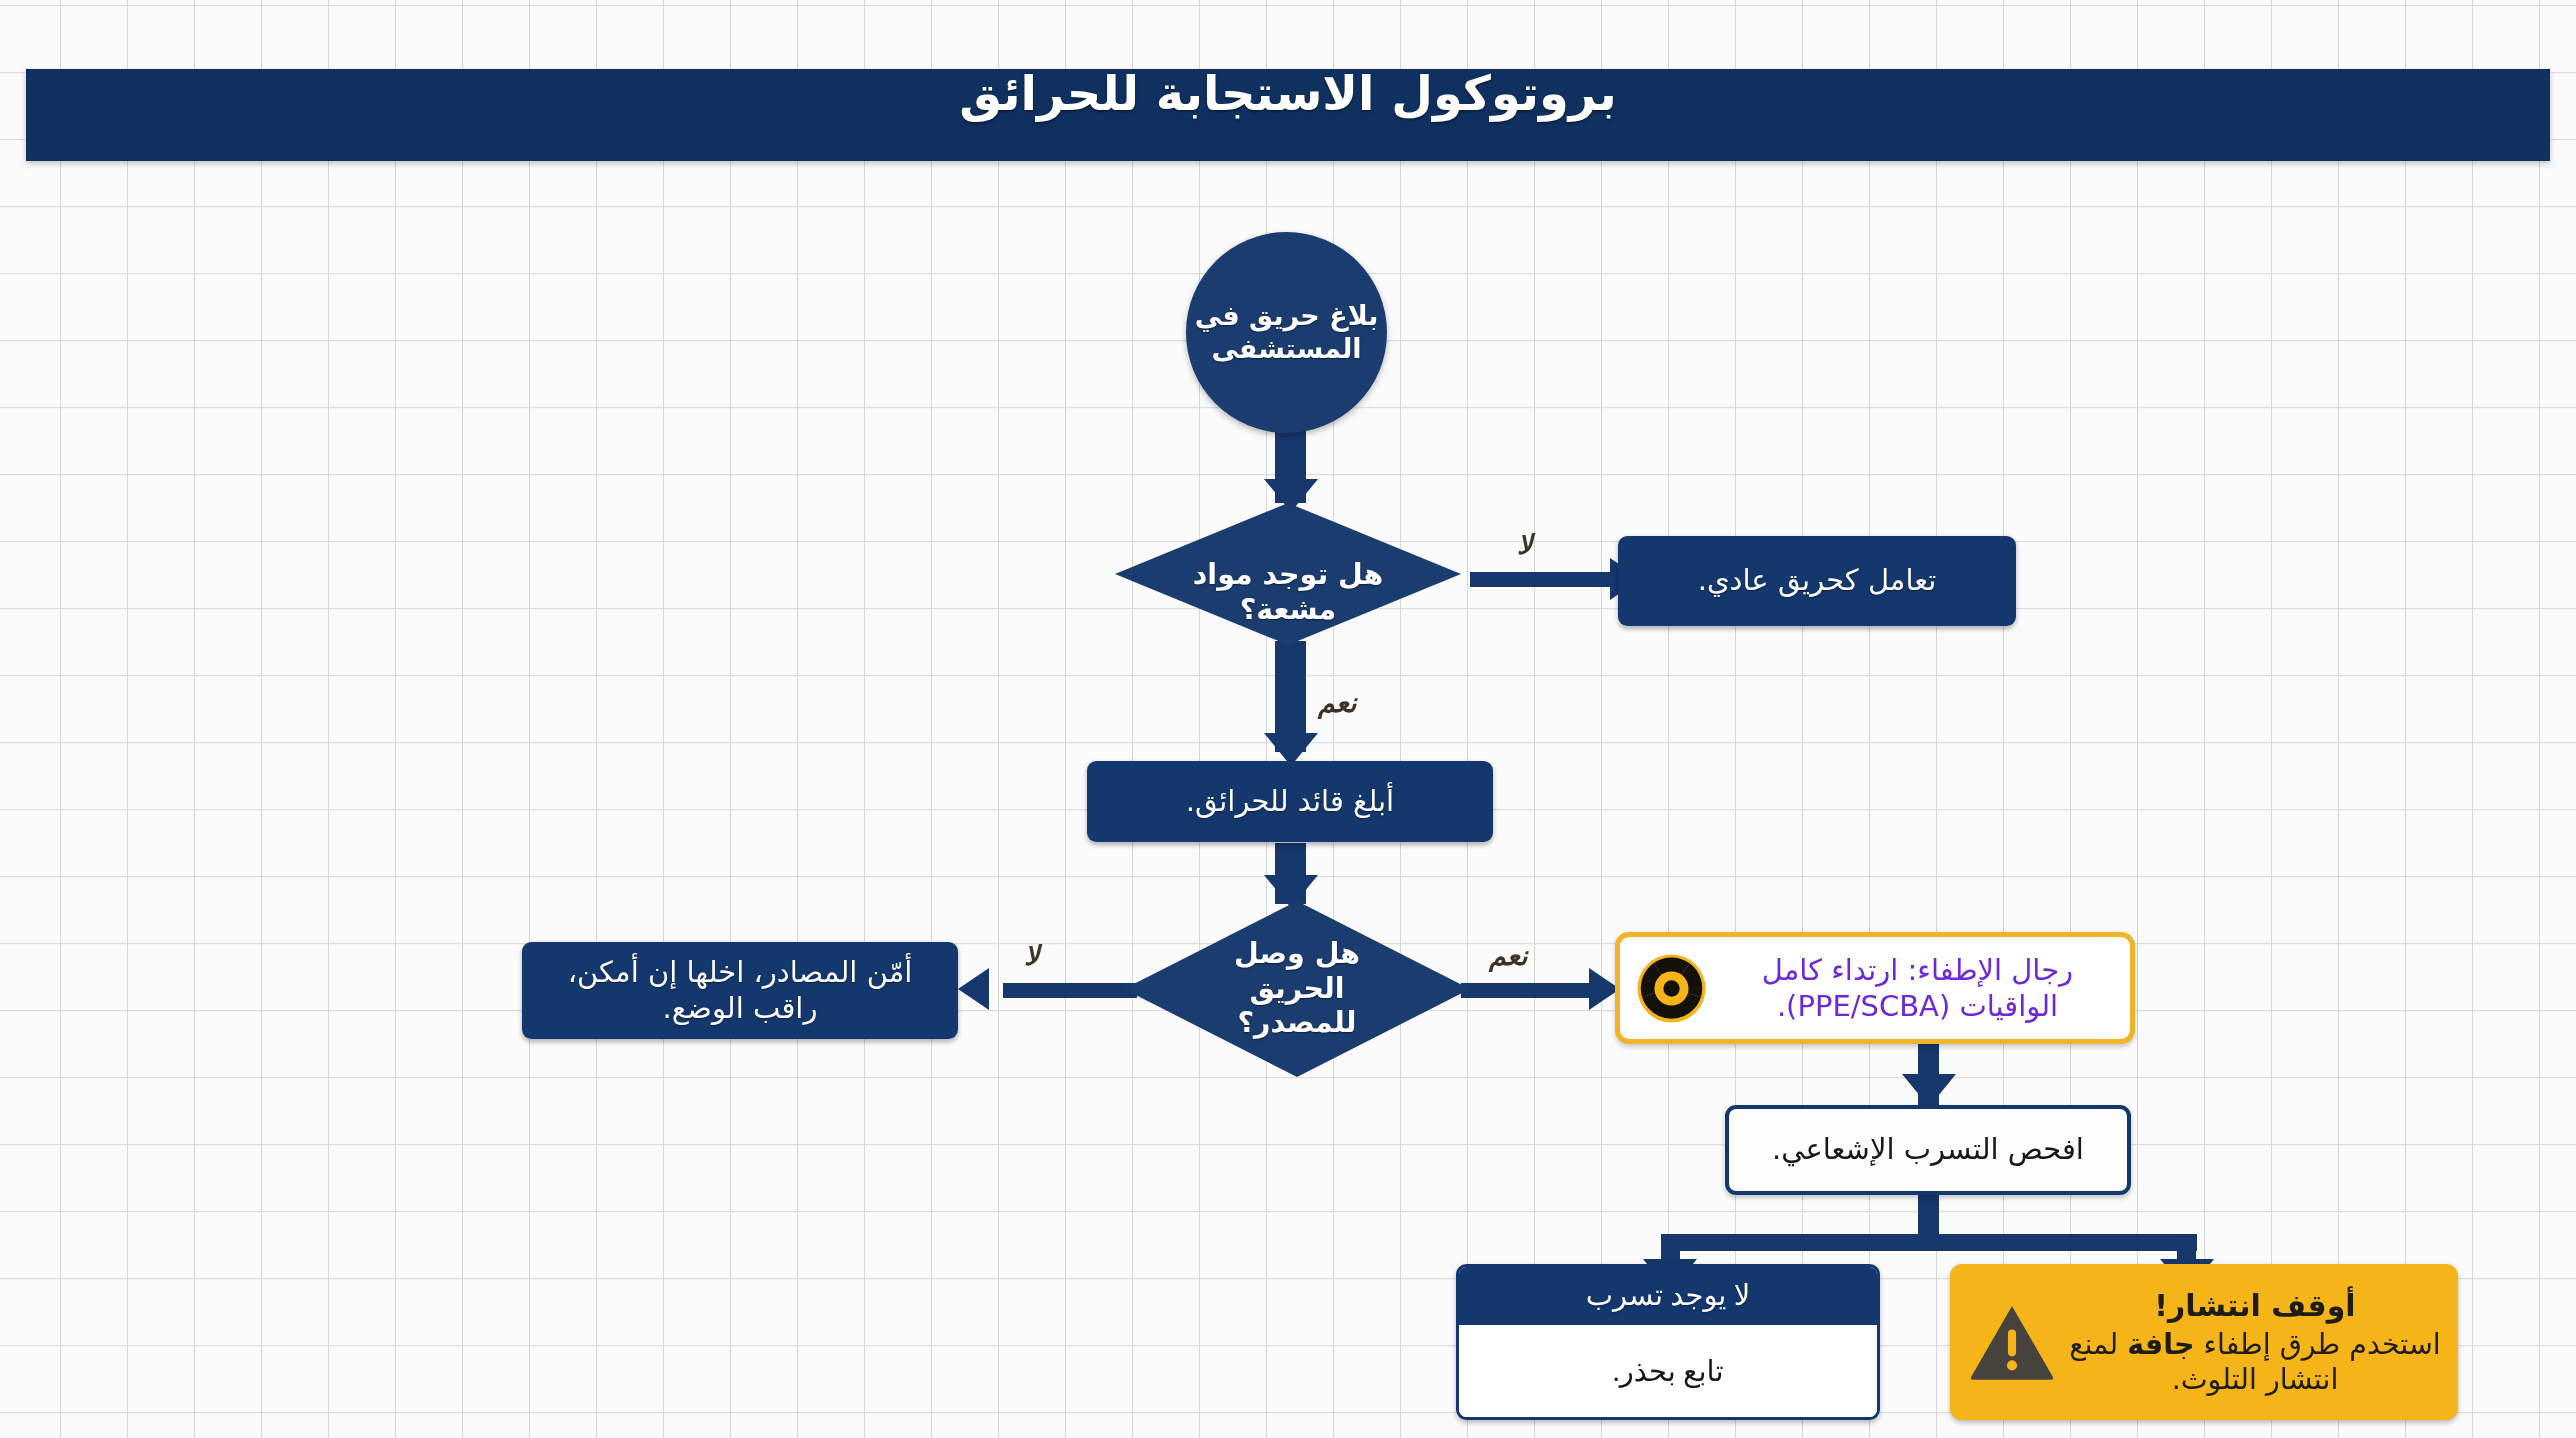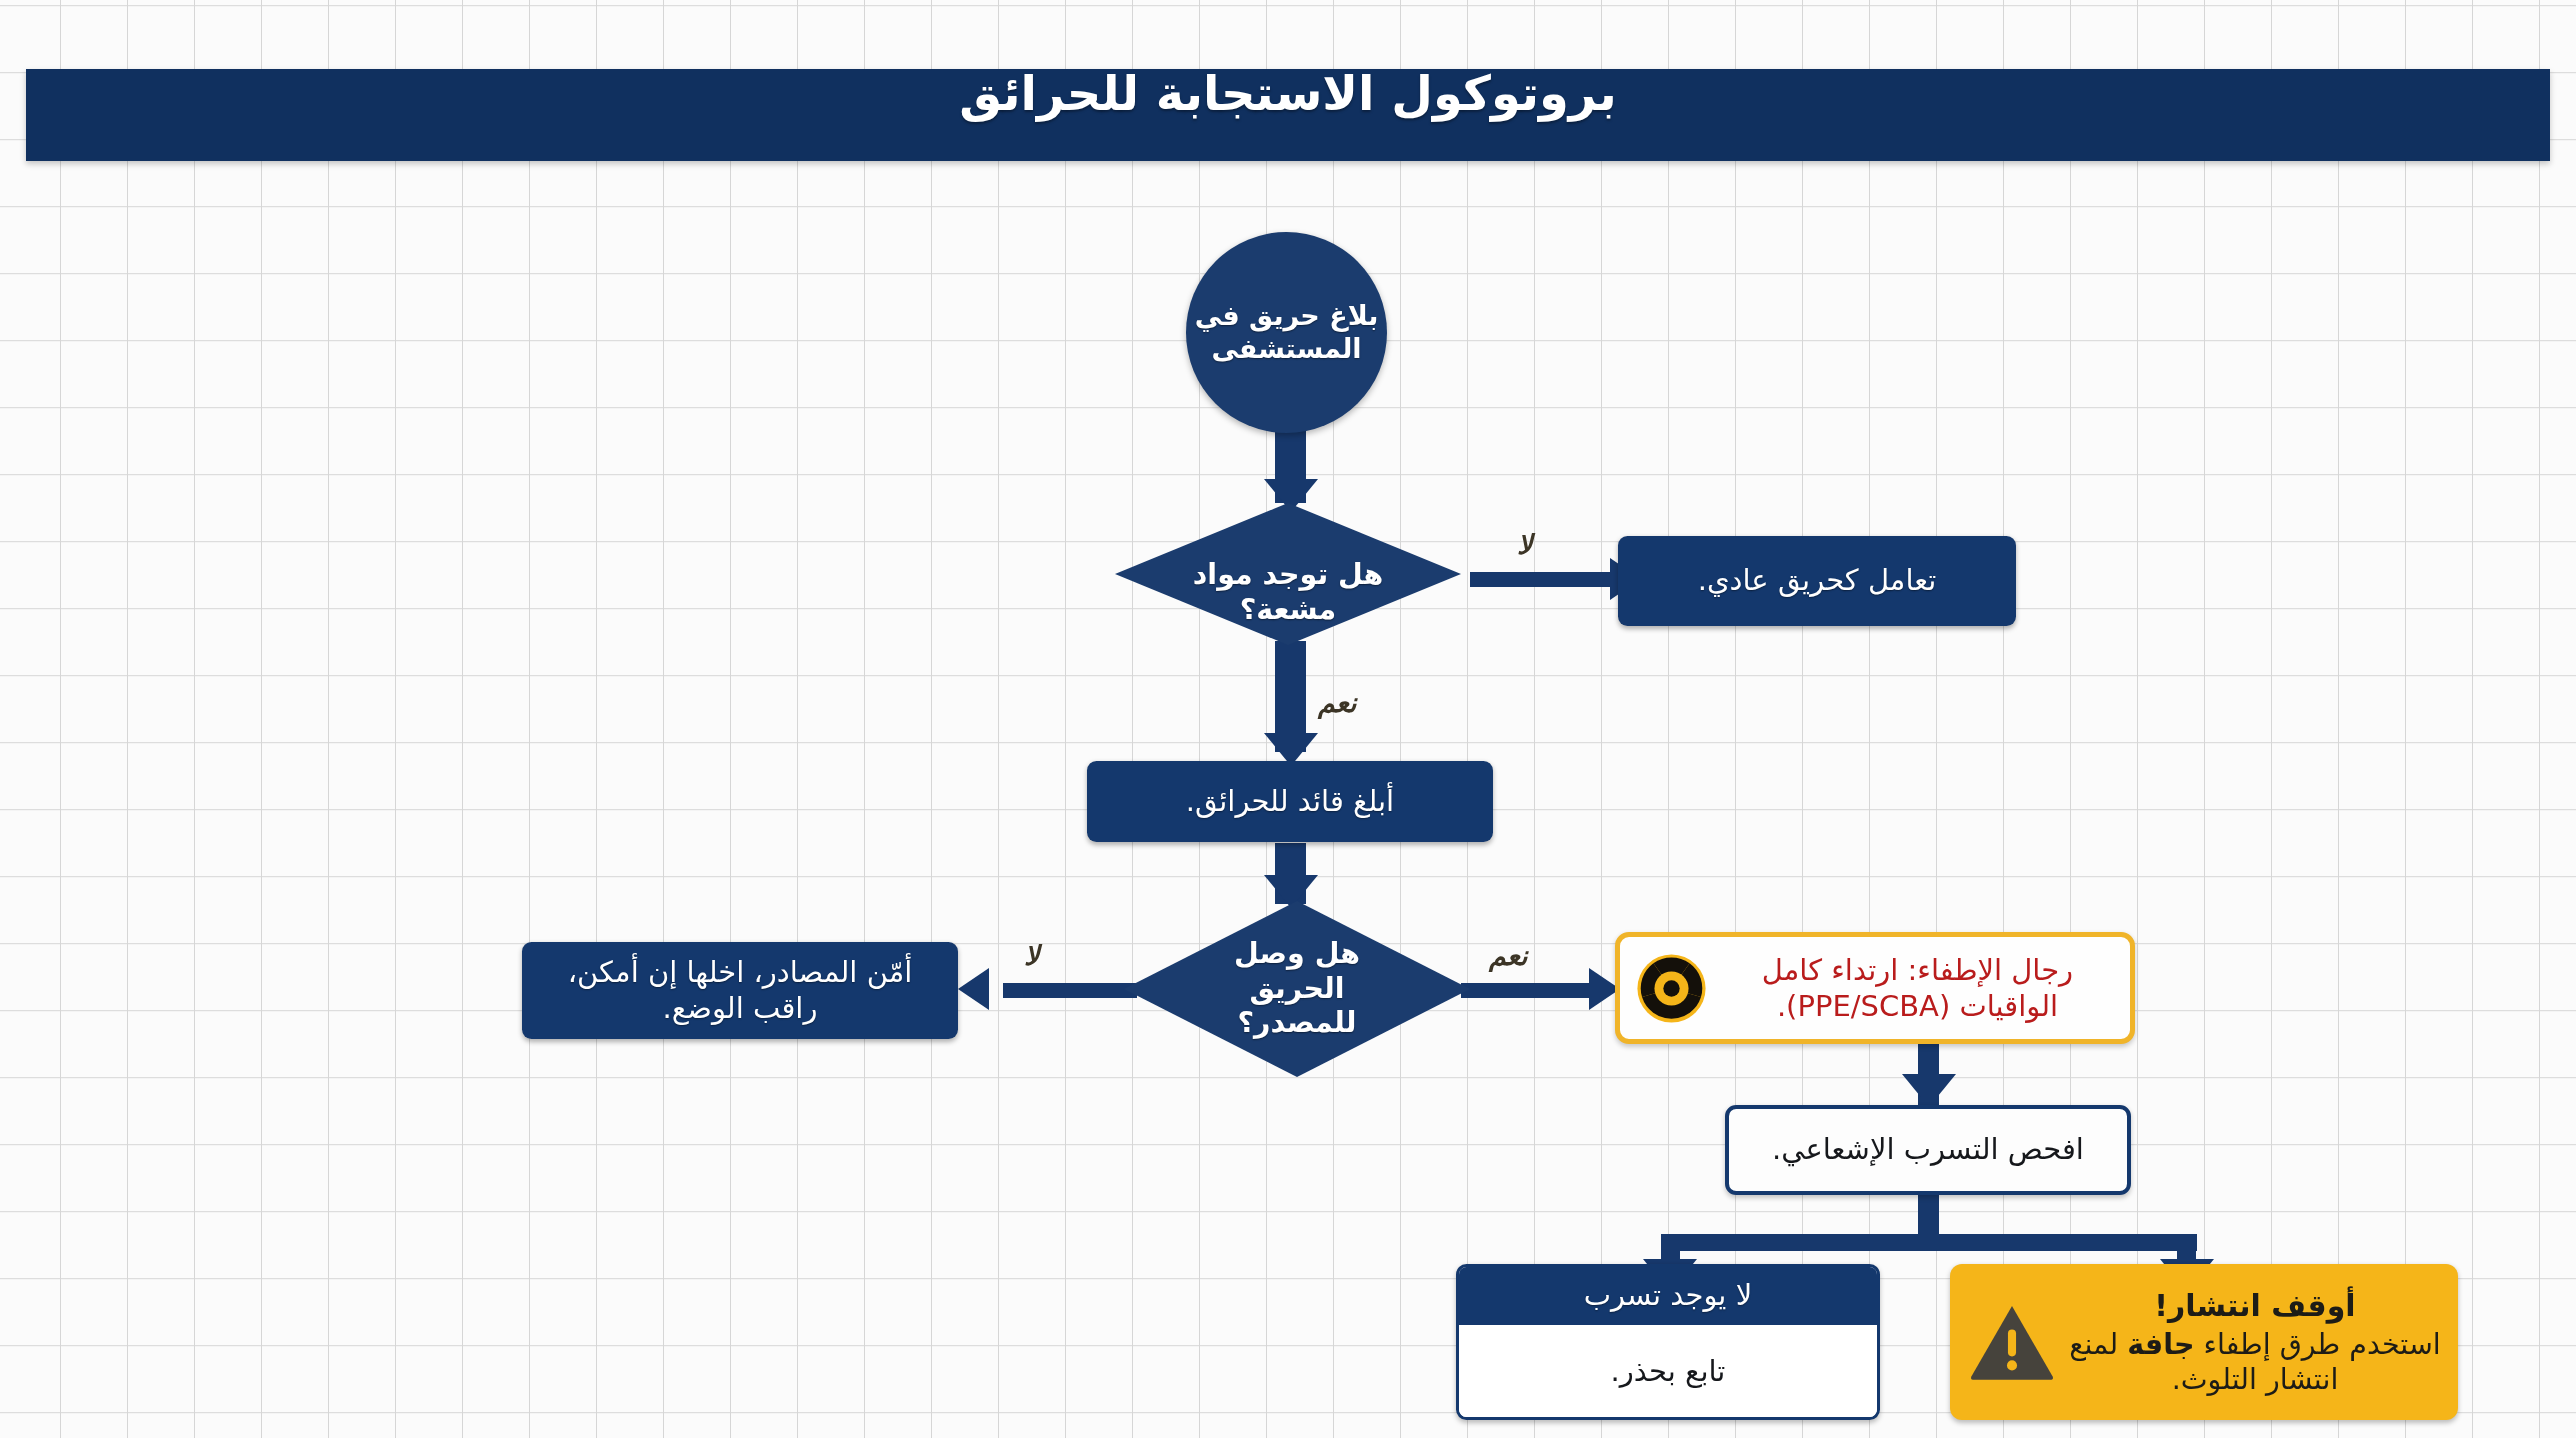--- a/index.html
+++ b/index.html
@@ -96,21 +96,21 @@
     font-size: 29px;
     border: 4.3px solid #14386d;
     border-radius: 11.2px;
     padding: 8.6px 21px;
     box-shadow: 0 2.6px 5.2px rgba(0,0,0,0.22);
   }
 
   
   .amber-outline-node {
     background: #fefefe;
-    color: #b91c1c;
+    color: #6d28d9;
     font-size: 29px;
     border: 5.2px solid #f0b429;
     border-radius: 14px;
     padding: 8.6px 15.6px;
     box-shadow: 0 2.6px 5.2px rgba(0,0,0,0.2);
     gap: 14px;
     justify-content: flex-start;
   }
   .amber-outline-node .callout-text {
     flex: 1;
@@ -146,20 +146,21 @@
   .titled-card {
     position: absolute;
     box-sizing: border-box;
     border: 3.5px solid #14386d;
     border-radius: 10.4px;
     overflow: hidden;
     background: #ffffff;
     box-shadow: 0 2.6px 5.2px rgba(0,0,0,0.25);
     display: flex;
     flex-direction: column;
+    font-family: Liberation Serif, serif;
   }
   .titled-card .card-head {
     background: #14386d;
     color: #ffffff;
     font-size: 29px;
     text-align: center;
     padding: 11.2px 8.6px 13px;
     text-shadow: 0 0.9px 1.7px rgba(0,0,0,0.4);
   }
   .titled-card .card-body {

